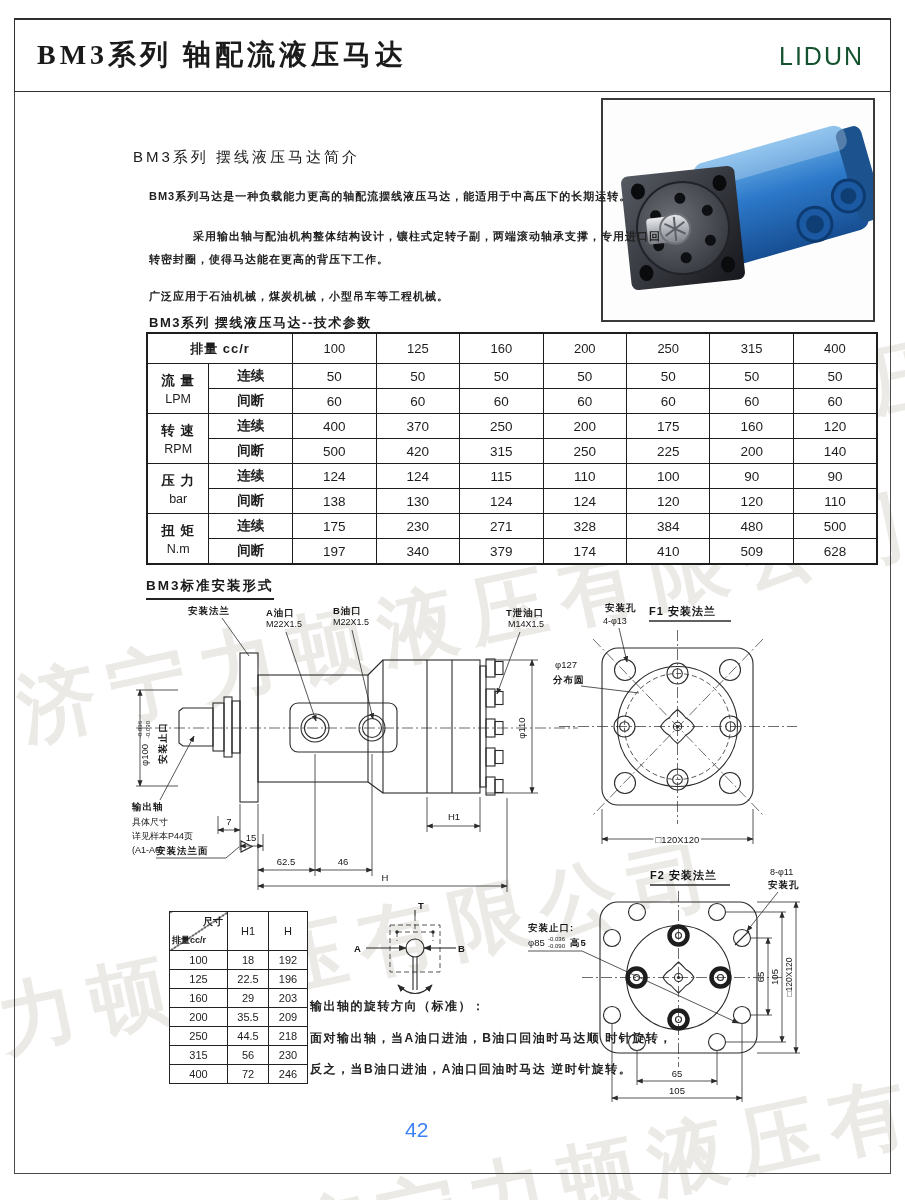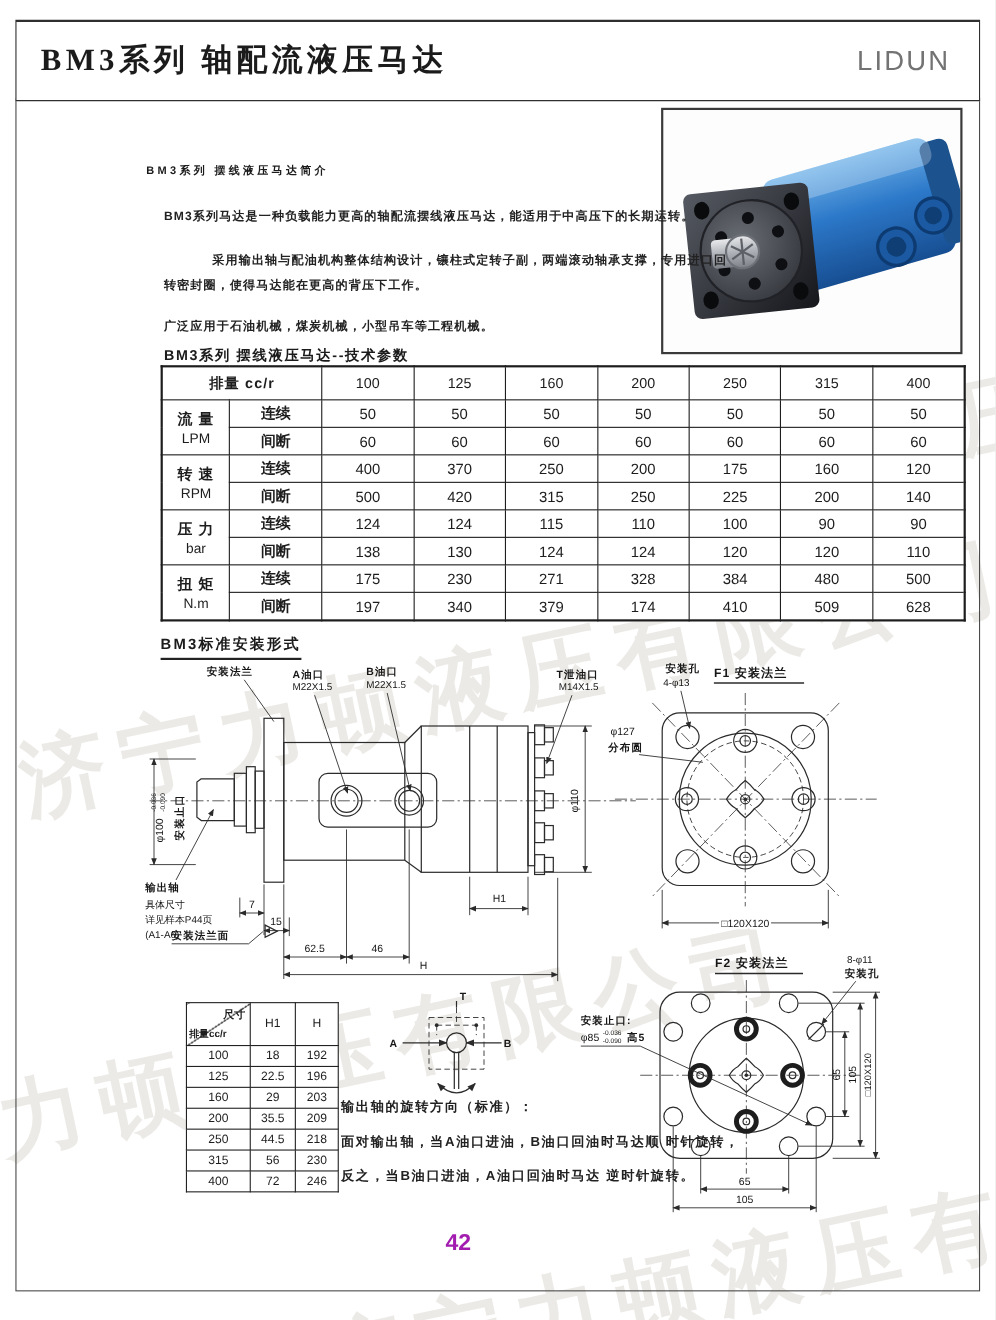--- a/index.html
+++ b/index.html
@@ -7,28 +7,28 @@
         font-family:"Liberation Sans","DejaVu Sans",sans-serif;color:#1b1b1b;}
   
   .wm{position:absolute;z-index:0;font-weight:bold;font-size:78px;letter-spacing:14px;
       color:rgba(182,173,159,0.26);white-space:nowrap;transform:rotate(-12deg);
       transform-origin:left center;pointer-events:none;}
   
   .header-box{position:absolute;left:14px;top:18px;width:875px;height:71px;background:#fff;
       border:1px solid #2f2f2f;border-top-width:2.5px;z-index:2;}
   .header-title{position:absolute;left:22px;top:16px;font-size:28px;font-weight:bold;letter-spacing:4px;
       font-family:"Liberation Serif","DejaVu Serif",serif;}
-  .brand{position:absolute;right:26px;top:22px;font-size:25px;letter-spacing:2px;color:#737373;}
+  .brand{position:absolute;right:26px;top:22px;font-size:25px;letter-spacing:2px;color:#14532d;}
   .main-box{position:absolute;left:14px;top:89px;width:875px;height:1083px;border:1px solid #4a4a4a;z-index:1;}
   
   .photo-frame{position:absolute;left:601px;top:98px;width:270px;height:220px;border:2px solid #3a3a3a;
       background:#fdfdfd;z-index:2;}
   
   .t{position:absolute;z-index:2;}
-  .intro-title{font-size:10px;font-weight:bold;letter-spacing:3px;}
+  .intro-title{font-size:15px;font-weight:normal;letter-spacing:3px;}
   .body-txt{font-size:11px;font-weight:bold;letter-spacing:1px;color:#222;}
   .spec-caption{font-size:13px;font-weight:bold;letter-spacing:1.5px;}
   
   table.spec{position:absolute;left:146px;top:332px;width:732px;border-collapse:collapse;z-index:2;
       background:#fff;border:2px solid #1d1d1d;}
   table.spec td{border:1px solid #1d1d1d;text-align:center;vertical-align:middle;height:24px;
       font-size:13.5px;padding:0;color:#1d1d1d;}
   table.spec tr.hrow td{height:29px;font-size:13px;}
   td.corner{font-weight:bold;letter-spacing:1px;}
   td.grp{font-weight:bold;font-size:13px;letter-spacing:1px;}
@@ -51,21 +51,21 @@
   .ko{paint-order:stroke;stroke:#fff;stroke-width:4px;}
   
   table.dimt2{position:absolute;left:169px;top:911px;border-collapse:collapse;z-index:2;background:#fff;
       border:1.5px solid #222;}
   table.dimt2 td{border:1px solid #222;text-align:center;font-size:11px;color:#1d1d1d;padding:0;}
   td.diag{width:57px;height:38px;position:relative;
       background:linear-gradient(to bottom right,transparent calc(50% - 0.6px),#333 calc(50% - 0.6px),#333 calc(50% + 0.6px),transparent calc(50% + 0.6px));}
   td.diag .dt{position:absolute;top:3px;right:4px;font-size:10px;font-weight:bold;}
   td.diag .db{position:absolute;bottom:3px;left:2px;font-size:9px;font-weight:bold;margin-top:48px;}
   .rot-note{font-size:12px;font-weight:bold;letter-spacing:1.5px;color:#222;}
-  .pagenum{font-size:21px;color:#a21caf;font-weight:bold;}
+  .pagenum{font-size:21px;color:#3b82f6;}
 </style>
 </head>
 <body>
 
 <div class="page">
 
   <div class="wm" style="left:20px;top:660px;">济宁力顿液压有限公司</div>
   <div class="wm" style="left:-180px;top:1010px;">济宁力顿液压有限公司</div>
   <div class="wm" style="left:290px;top:1190px;">济宁力顿液压有限公司</div>
   <div class="wm" style="left:420px;top:430px;">济宁力顿液压有限公司</div>

